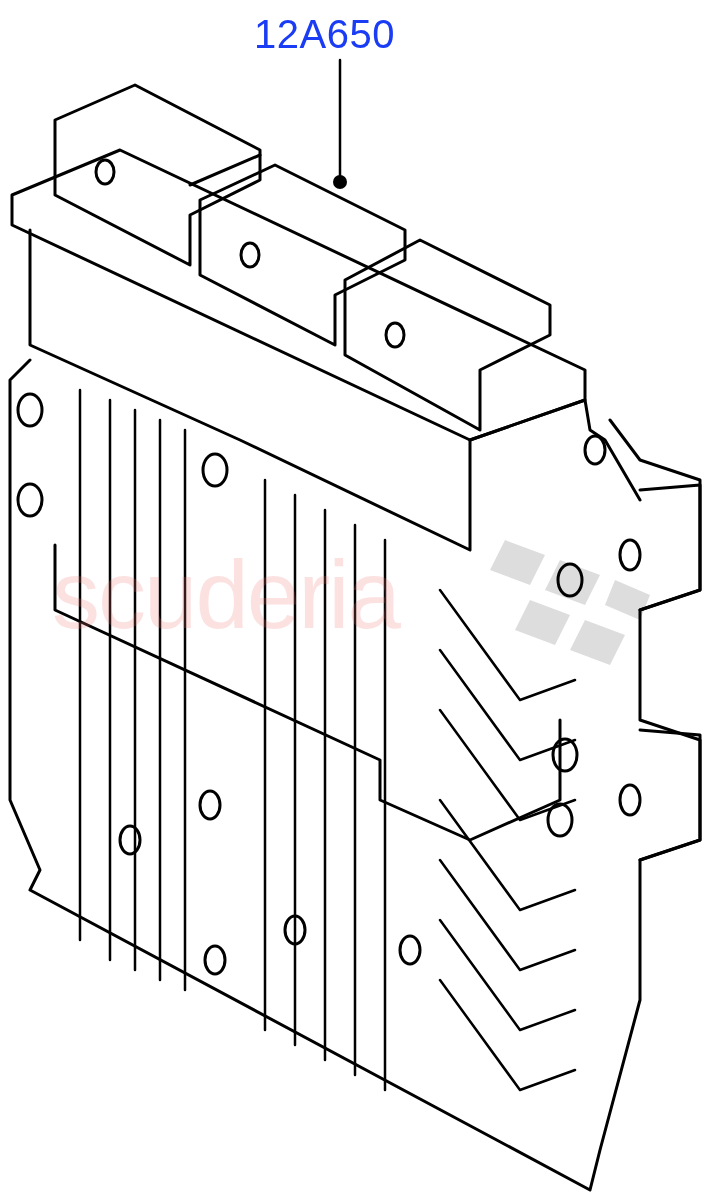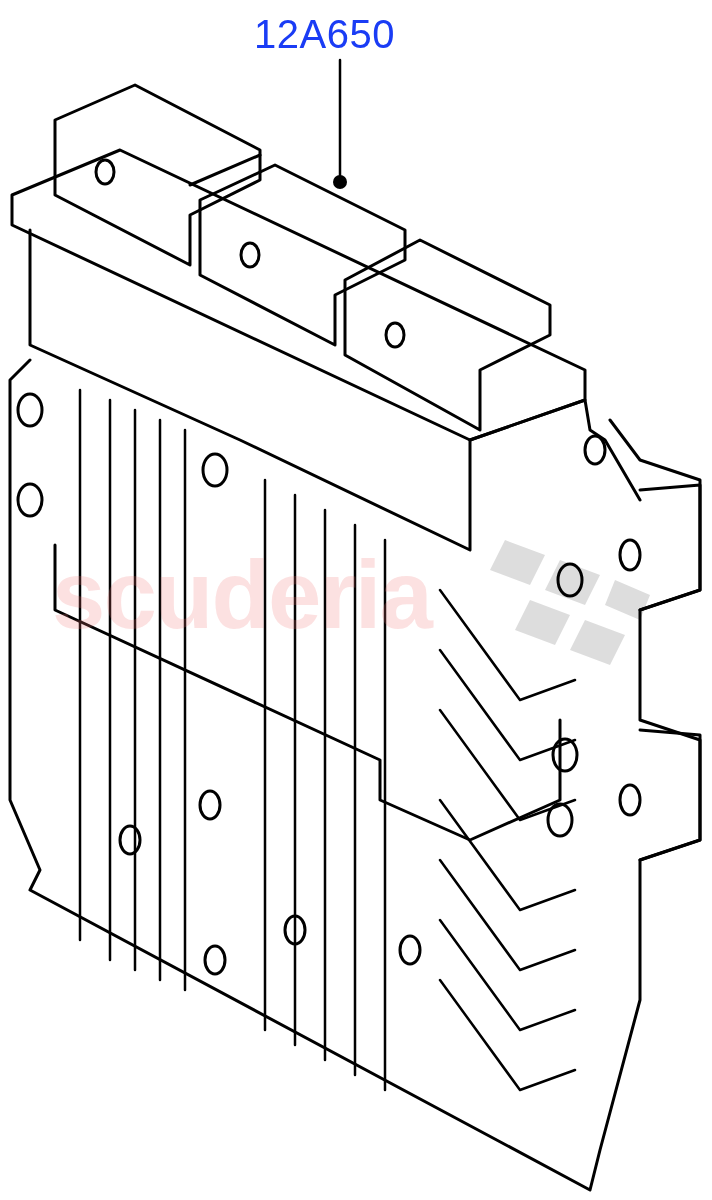--- a/index.html
+++ b/index.html
@@ -1,18 +1,18 @@
 <!DOCTYPE html>
 <html><head>
 <meta charset="utf-8">
 <style>
   html, body { margin: 0; padding: 0; background: #ffffff; }
   #stage { position: relative; width: 712px; height: 1200px; overflow: hidden; background: #ffffff; font-family: "Liberation Sans", sans-serif; }
   #callout-label { position: absolute; left: 254px; top: 12px; font-size: 40px; color: #1a3cf5; letter-spacing: 0.5px; }
-  #watermark-main { position: absolute; left: 52px; top: 540px; font-size: 96px; font-weight: bold; color: rgba(240,120,120,0.22); letter-spacing: -2px; }
+  #watermark-main { position: absolute; left: 52px; top: 540px; font-size: 96px; font-weight: normal; color: rgba(240,120,120,0.22); letter-spacing: -2px; }
   #watermark-sub { position: absolute; left: 72px; top: 636px; font-size: 28px; color: rgba(150,150,150,0.25); letter-spacing: 58px; }
   svg { position: absolute; left: 0; top: 0; }
 </style>
 </head>
 <body>
 
 <div id="stage">
   <div id="callout-label">12A650</div>
 
   <svg width="712" height="1200" viewBox="0 0 712 1200" fill="none" stroke="#000" stroke-width="3" stroke-linejoin="round" stroke-linecap="round">

